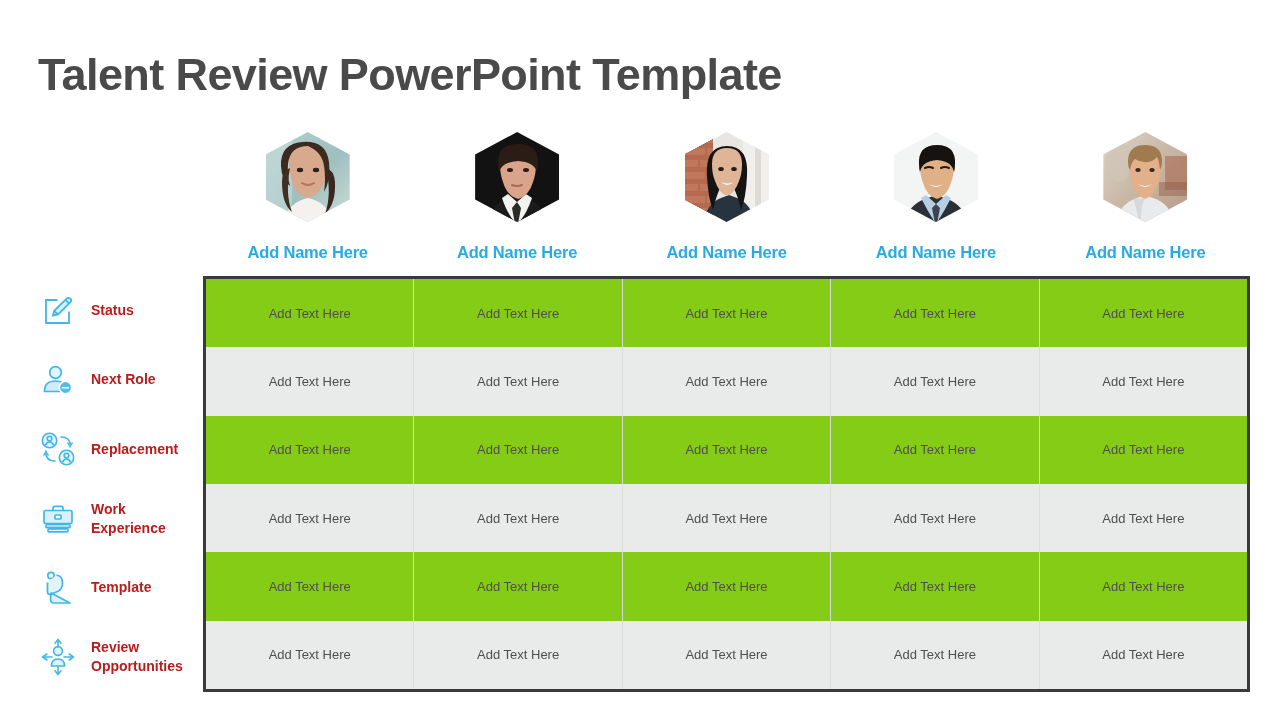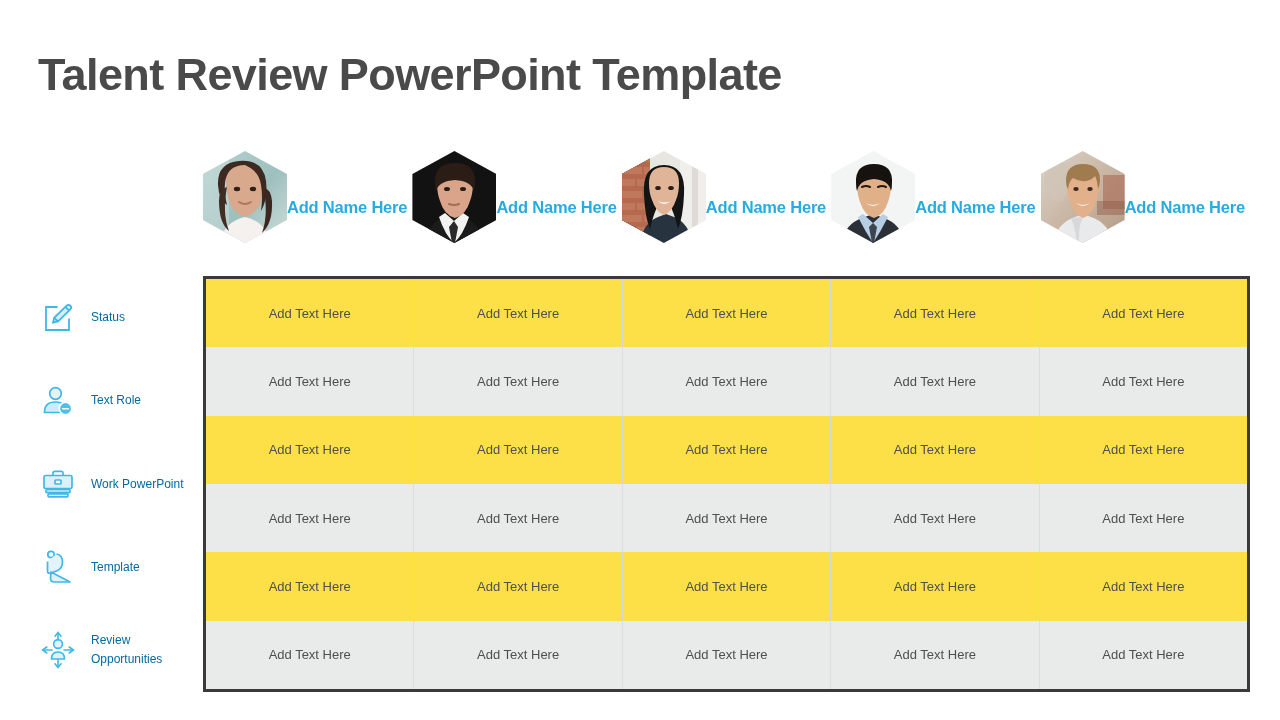--- a/index.html
+++ b/index.html
@@ -38,21 +38,21 @@
     left: 203px;
     top: 132px;
     width: 1047px;
     height: 130px;
     display: flex;
   }
 
   .person-col {
     flex: 1 1 0;
     display: flex;
-    flex-direction: row;
+    flex-direction: column;
     align-items: center;
   }
 
   .avatar {
     width: 84px;
     height: 92px;
     position: relative;
     -webkit-clip-path: polygon(50% 0%, 100% 25%, 100% 75%, 50% 100%, 0% 75%, 0% 25%);
     clip-path: polygon(50% 0%, 100% 25%, 100% 75%, 50% 100%, 0% 75%, 0% 25%);
     overflow: hidden;
@@ -93,36 +93,36 @@
     height: 44px;
     flex: 0 0 44px;
     display: flex;
     align-items: center;
     justify-content: center;
   }
 
   .rail-icon svg { display: block; }
 
   .rail-label {
-    font-size: 12px;
-    font-weight: normal;
-    color: #0369a1;
+    font-size: 14px;
+    font-weight: bold;
+    color: #b91c1c;
     line-height: 19px;
     max-width: 104px;
   }
 
   
   #talent-table {
     position: absolute;
     left: 203px;
     top: 276px;
     width: 1047px;
     height: 416px;
     border: 3px solid #3a3a3a;
-    background: #fde047;
+    background: #84cc16;
     display: flex;
     flex-direction: column;
   }
 
   .table-row {
     flex: 1 1 0;
     display: flex;
     min-height: 0;
   }
 
@@ -290,35 +290,52 @@
 
     <div class="rail-row">
       <span class="rail-icon">
         <svg width="34" height="34" viewBox="0 0 34 34" fill="none" stroke="#3fb8e8" stroke-width="1.7">
           <circle cx="14.5" cy="9.5" r="5.8" fill="#e2f3fb"></circle>
           <path d="M3.5 28.5 q0 -10.5 11 -10.5 q11 0 11 10.5 Z" fill="#cfeaf8"></path>
           <circle cx="24.5" cy="24.5" r="6.2" fill="#4dbfe9" stroke="#ffffff" stroke-width="1.6"></circle>
           <path d="M21.6 24.8 h5.8" stroke="#ffffff" stroke-width="1.6" stroke-linecap="round"></path>
         </svg>
       </span>
-      <span class="rail-label">Text Role</span>
-    </div>
-
+      <span class="rail-label">Next Role</span>
+    </div>
+
+    <div class="rail-row">
+      <span class="rail-icon">
+        <svg width="36" height="36" viewBox="0 0 36 36" fill="none" stroke="#3fb8e8" stroke-width="1.6">
+          <circle cx="9.5" cy="9.5" r="7.2" fill="#e5f4fc"></circle>
+          <circle cx="9.5" cy="7.5" r="2.3"></circle>
+          <path d="M5.6 14.2 q1 -3.2 3.9 -3.2 q2.9 0 3.9 3.2"></path>
+          <circle cx="26.5" cy="26.5" r="7.2" fill="#e5f4fc"></circle>
+          <circle cx="26.5" cy="24.5" r="2.3"></circle>
+          <path d="M22.6 31.2 q1 -3.2 3.9 -3.2 q2.9 0 3.9 3.2"></path>
+          <path d="M21 6 q9 0 9 8 l0 2" stroke-linecap="round"></path>
+          <path d="M26.5 11.5 l3.5 5 l3.5 -5" fill="#4dbfe9" stroke="none"></path>
+          <path d="M15 30 q-9 0 -9 -8 l0 -2" stroke-linecap="round"></path>
+          <path d="M9.5 24.5 l-3.5 -5 l-3.5 5" fill="#4dbfe9" stroke="none"></path>
+        </svg>
+      </span>
+      <span class="rail-label">Replacement</span>
+    </div>
 
     <div class="rail-row">
       <span class="rail-icon">
         <svg width="36" height="32" viewBox="0 0 36 32" fill="none" stroke="#3fb8e8" stroke-width="1.7">
           <path d="M13 7.5 V5.2 a1.8 1.8 0 0 1 1.8 -1.8 h6.4 a1.8 1.8 0 0 1 1.8 1.8 V7.5"></path>
           <rect x="4" y="7.5" width="28" height="13" rx="1.6" fill="#ddf0fa"></rect>
           <rect x="15" y="12" width="6" height="4" rx="0.8" fill="#ffffff"></rect>
           <rect x="6" y="21.5" width="24" height="3.2" rx="1" fill="#cfeaf8"></rect>
           <rect x="8" y="25.8" width="20" height="3" rx="1" fill="#e5f4fc"></rect>
         </svg>
       </span>
-      <span class="rail-label">Work PowerPoint</span>
+      <span class="rail-label">Work Experience</span>
     </div>
 
     <div class="rail-row">
       <span class="rail-icon">
         <svg width="32" height="36" viewBox="0 0 32 36" fill="none" stroke="#3fb8e8" stroke-width="1.7" stroke-linejoin="round">
           <circle cx="9" cy="5.5" r="3.2"></circle>
           <path d="M14.5 5 q6 1 6 8 q0 7 -6 9 l-5.5 2 q-3.5 1.3 -3.5 -2.6 V12.5" fill="#e3f3fb"></path>
           <path d="M9 23 L28 33 L12 33 Q8.5 33 8.5 29 Z" fill="#dff1fb"></path>
         </svg>
       </span>

